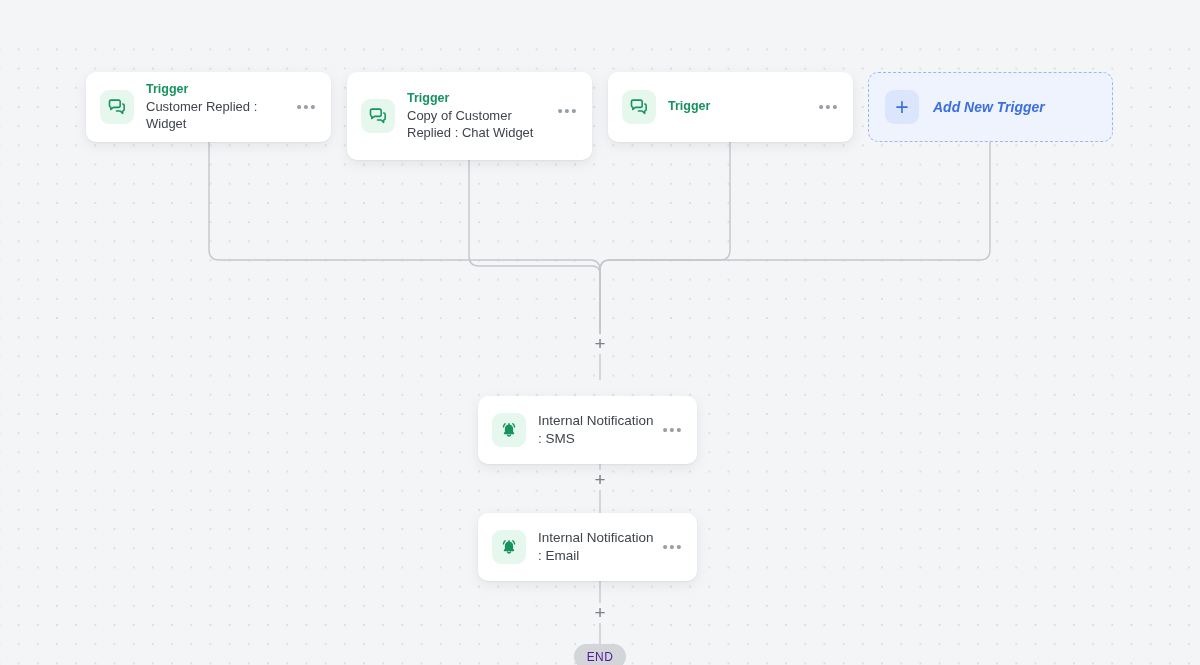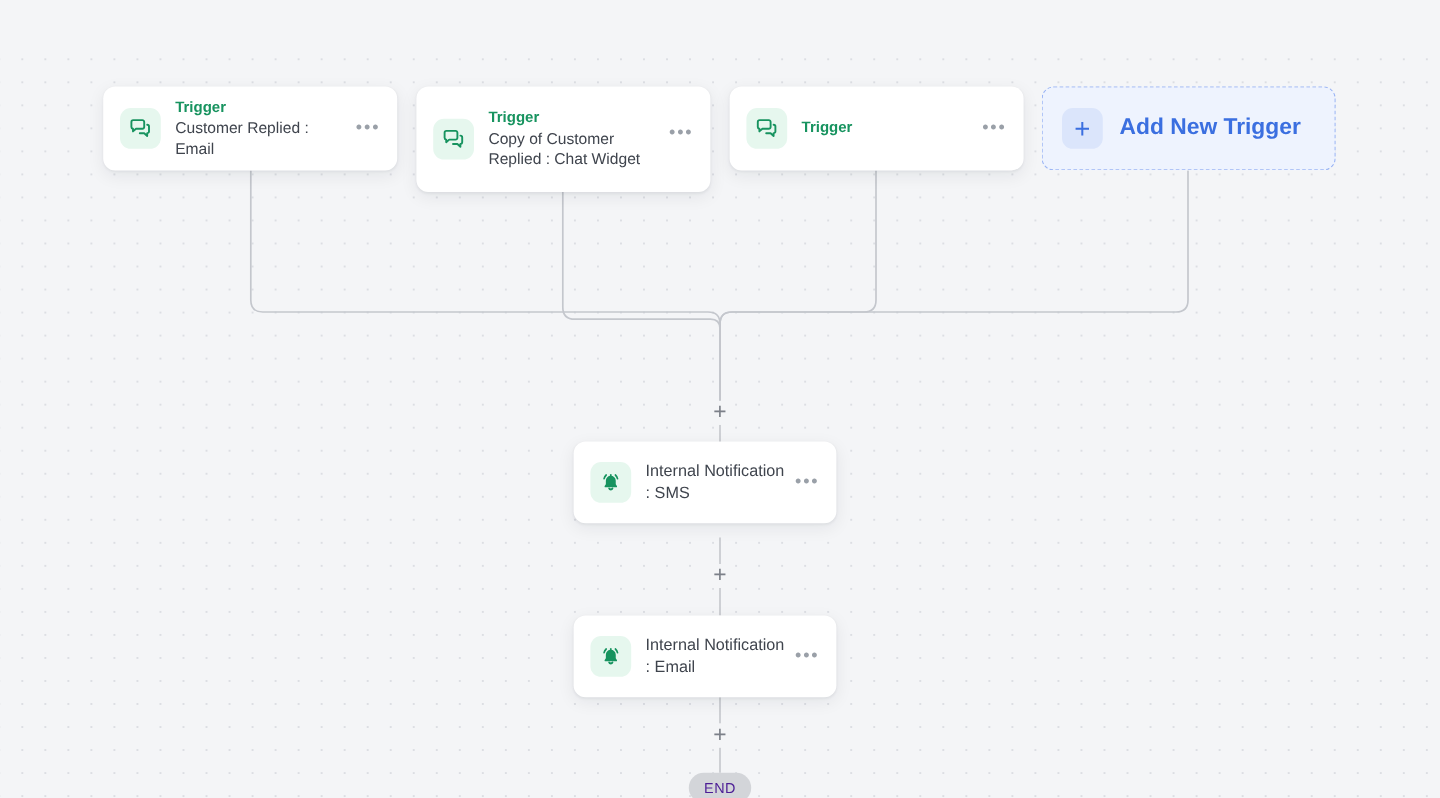--- a/index.html
+++ b/index.html
@@ -122,21 +122,21 @@
     line-height: 10px;
     align-self: center;
     cursor: pointer;
     user-select: none;
   }
 
   
   #trigger-card-1 { left: 86px;  top: 24px;  width: 245px; height: 70px; }
   #trigger-card-2 { left: 347px; top: 24px;  width: 245px; height: 88px; }
   #trigger-card-3 { left: 608px; top: 24px;  width: 245px; height: 70px; }
-  #action-card-1  { left: 478px; top: 320px; width: 219px; height: 68px; }
+  #action-card-1  { left: 478px; top: 348px; width: 219px; height: 68px; }
   #action-card-2  { left: 478px; top: 465px; width: 219px; height: 68px; }
 
   
   #trigger-card-2 .node-menu { align-self: flex-start; margin-top: 34px; }
 
   
   #add-trigger {
     position: absolute;
     left: 868px;
     top: 24px;
@@ -162,23 +162,24 @@
     justify-content: center;
     margin-right: 14px;
   }
   #add-trigger .plus-glyph {
     color: #3b6fe0;
     font-size: 23px;
     line-height: 23px;
     font-weight: 300;
   }
   #add-trigger .add-label {
-    font-size: 19px;
+    font-size: 14px;
     font-weight: bold;
     color: #3b6fe0;
+    font-style: italic;
   }
 
   
   #end-pill {
     position: absolute;
     left: 574px;
     top: 596px;
     width: 52px;
     height: 25px;
     background: #d3d5d9;
@@ -217,21 +218,21 @@
 
   <div class="node" id="trigger-card-1">
     <div class="node-icon">
       <svg width="20" height="20" viewBox="0 0 24 24" fill="none" stroke="#17935f" stroke-width="1.9" stroke-linecap="round" stroke-linejoin="round">
         <path d="M3 5.5 A1.8 1.8 0 0 1 4.8 3.7 L14 3.7 A1.8 1.8 0 0 1 15.8 5.5 L15.8 10.6 A1.8 1.8 0 0 1 14 12.4 L7.6 12.4 L4.6 15 L4.6 12.4 A1.8 1.8 0 0 1 3 10.6 Z"></path>
         <path d="M18.8 8.4 A1.8 1.8 0 0 1 20.6 10.2 L20.6 15 A1.8 1.8 0 0 1 18.8 16.8 L18.8 19.6 L15.8 16.8 L11.4 16.8"></path>
       </svg>
     </div>
     <div class="node-body">
       <div class="node-kicker">Trigger</div>
-      <div class="node-label">Customer Replied : Email</div>
+      <div class="node-label">Customer Replied : Widget</div>
     </div>
     <div class="node-menu">•••</div>
   </div>
 
   <div class="node" id="trigger-card-2">
     <div class="node-icon">
       <svg width="20" height="20" viewBox="0 0 24 24" fill="none" stroke="#17935f" stroke-width="1.9" stroke-linecap="round" stroke-linejoin="round">
         <path d="M3 5.5 A1.8 1.8 0 0 1 4.8 3.7 L14 3.7 A1.8 1.8 0 0 1 15.8 5.5 L15.8 10.6 A1.8 1.8 0 0 1 14 12.4 L7.6 12.4 L4.6 15 L4.6 12.4 A1.8 1.8 0 0 1 3 10.6 Z"></path>
         <path d="M18.8 8.4 A1.8 1.8 0 0 1 20.6 10.2 L20.6 15 A1.8 1.8 0 0 1 18.8 16.8 L18.8 19.6 L15.8 16.8 L11.4 16.8"></path>
       </svg>

